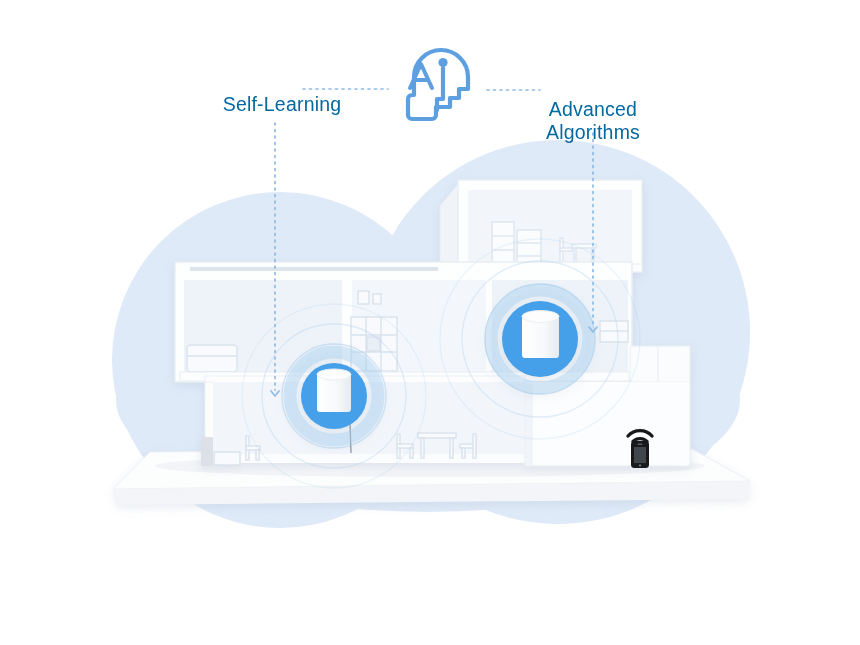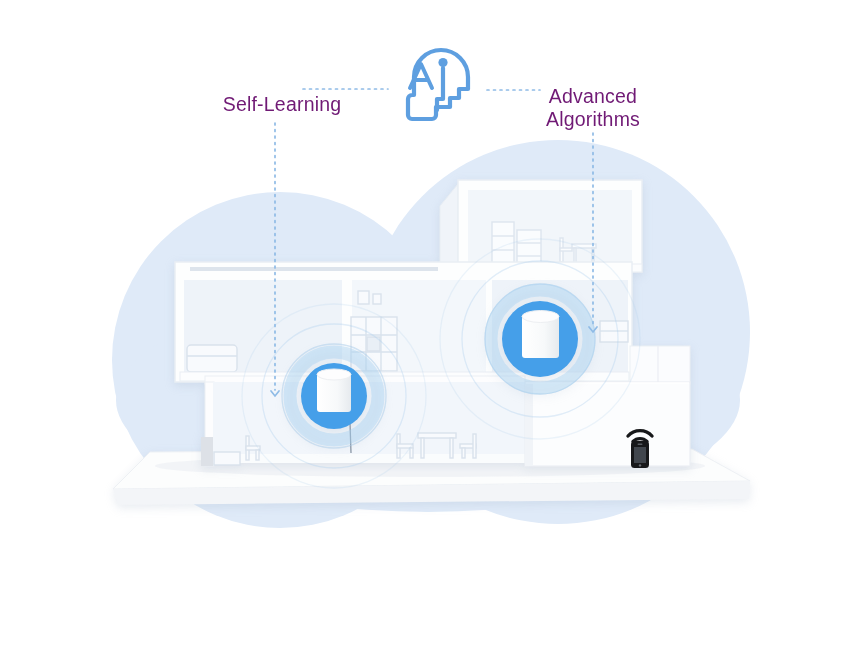--- a/index.html
+++ b/index.html
@@ -1,25 +1,25 @@
 <!DOCTYPE html>
 <html><head>
 <meta charset="utf-8">
 <style>
   html,body{margin:0;padding:0;background:#fff;}
   #stage{
     position:relative;width:860px;height:645px;background:#fff;overflow:hidden;
     font-family:"Liberation Sans", sans-serif;
   }
   .callout{
-    position:absolute;color:#701a75;font-size:19.5px;line-height:23px;
+    position:absolute;color:#0369a1;font-size:19.5px;line-height:23px;
     text-align:center;font-weight:400;letter-spacing:.2px;
   }
   #callout-left{left:200px;top:93px;width:164px;}
-  #callout-right{left:531px;top:85px;width:124px;}
+  #callout-right{left:531px;top:98px;width:124px;}
   svg{position:absolute;left:0;top:0;}
   .soft{filter:drop-shadow(0 3px 5px rgba(150,168,190,.22));}
 </style>
 </head>
 <body>
 
 <div id="stage">
 
   <svg width="860" height="645" viewBox="0 0 860 645">
     <defs>

